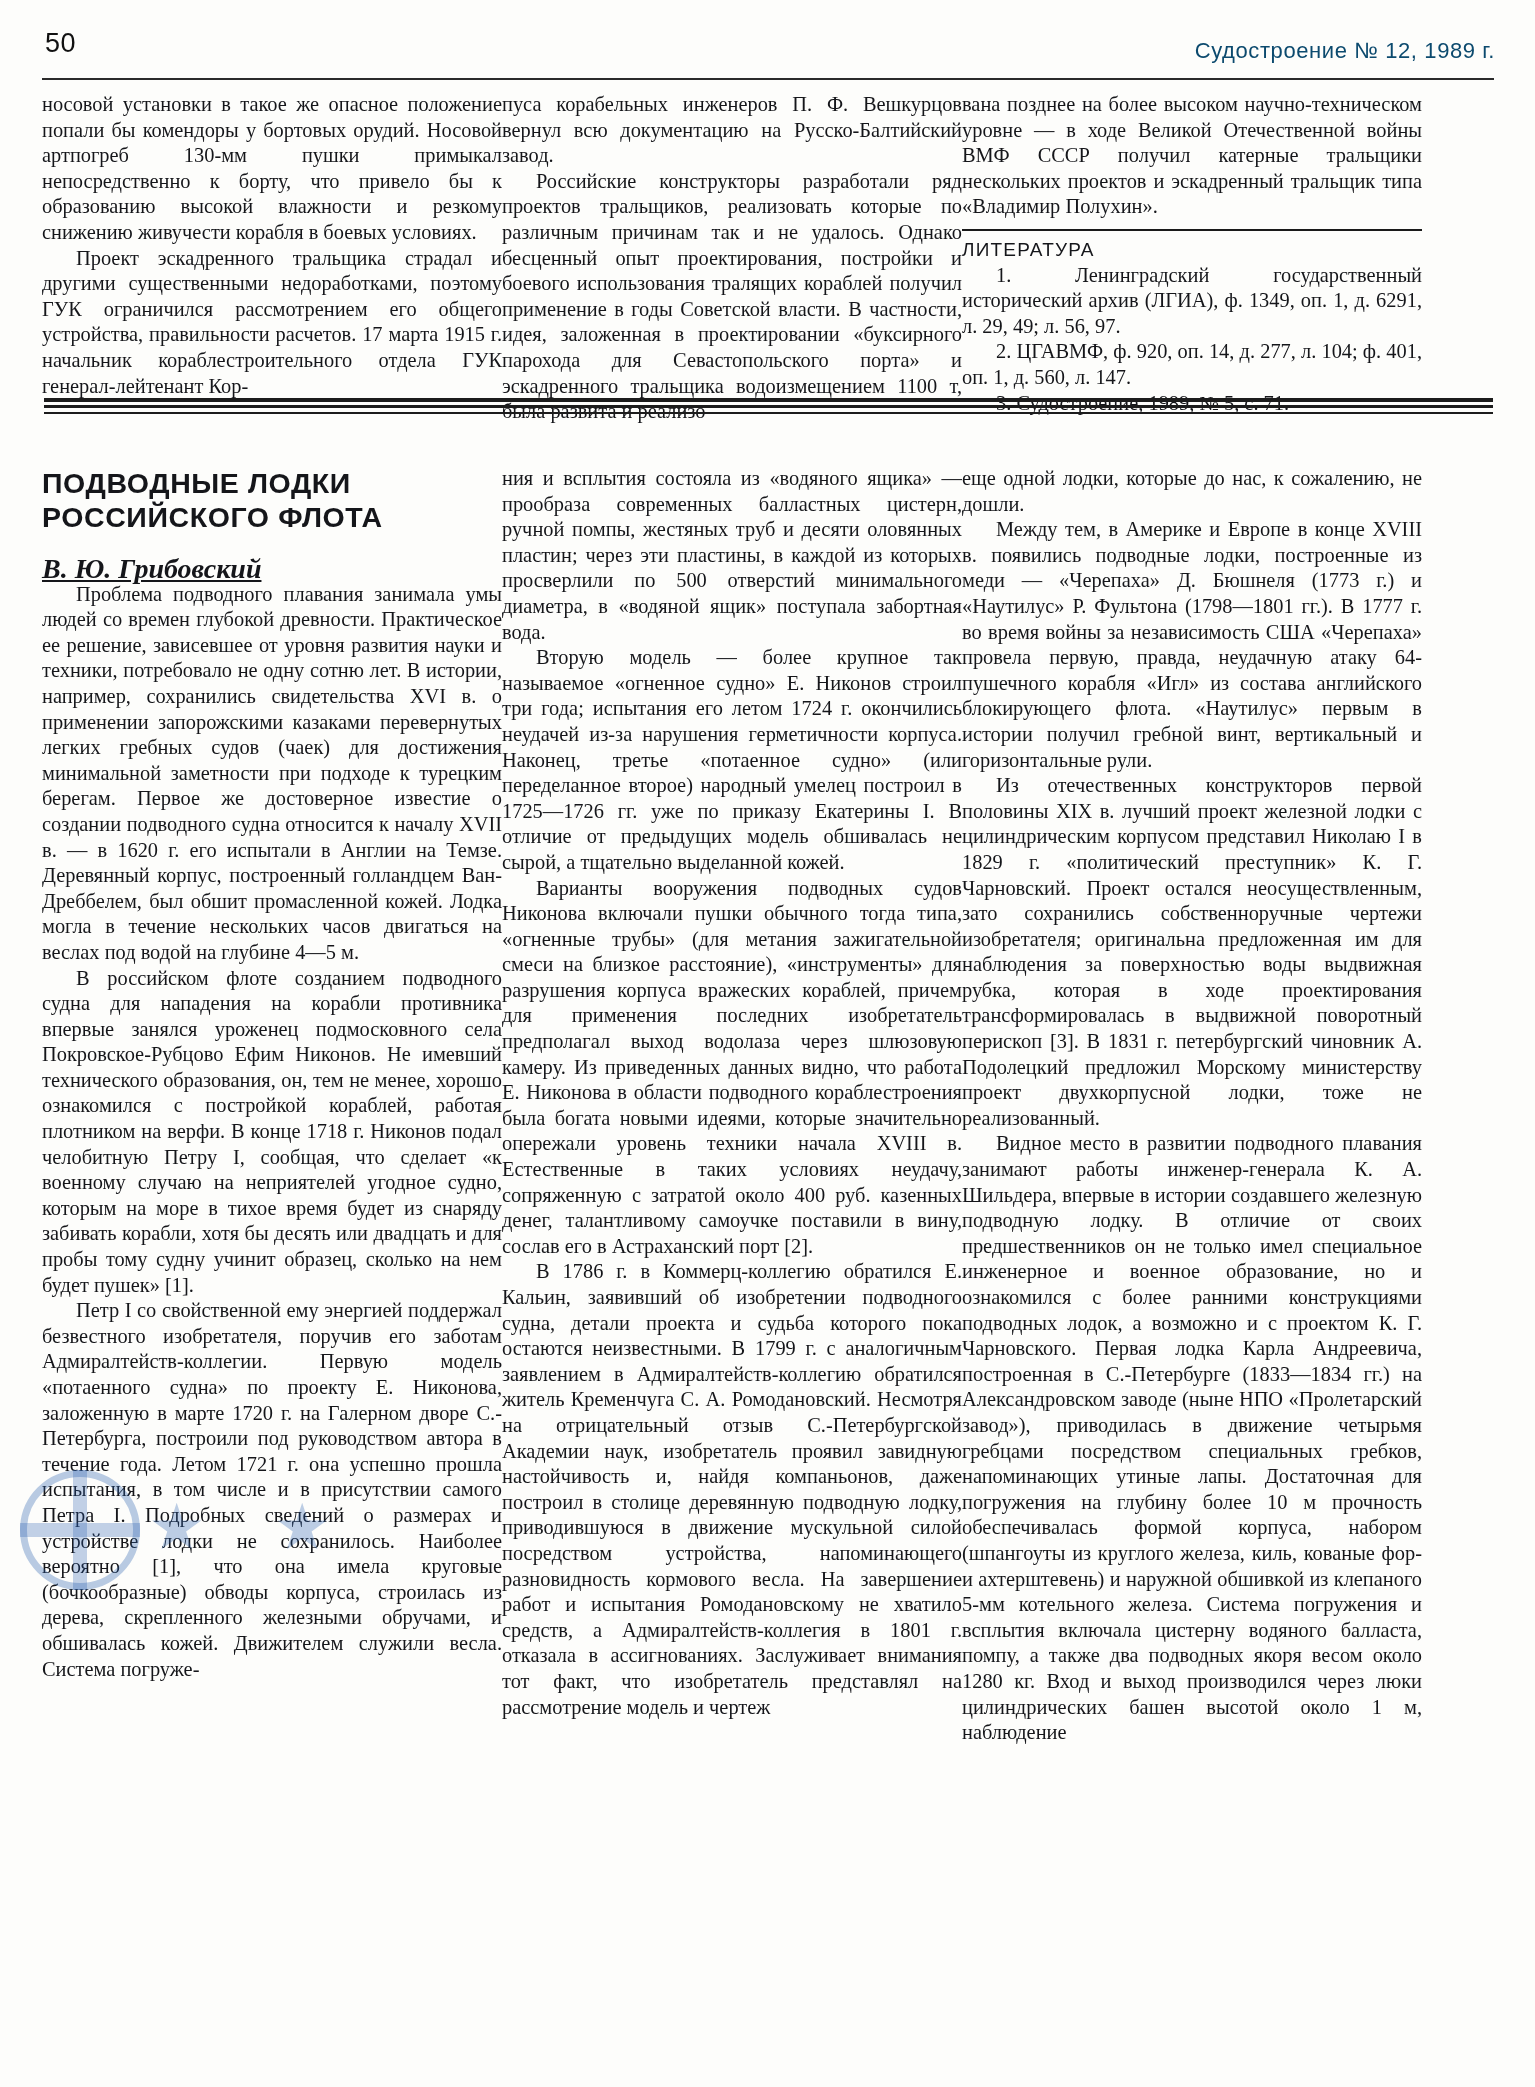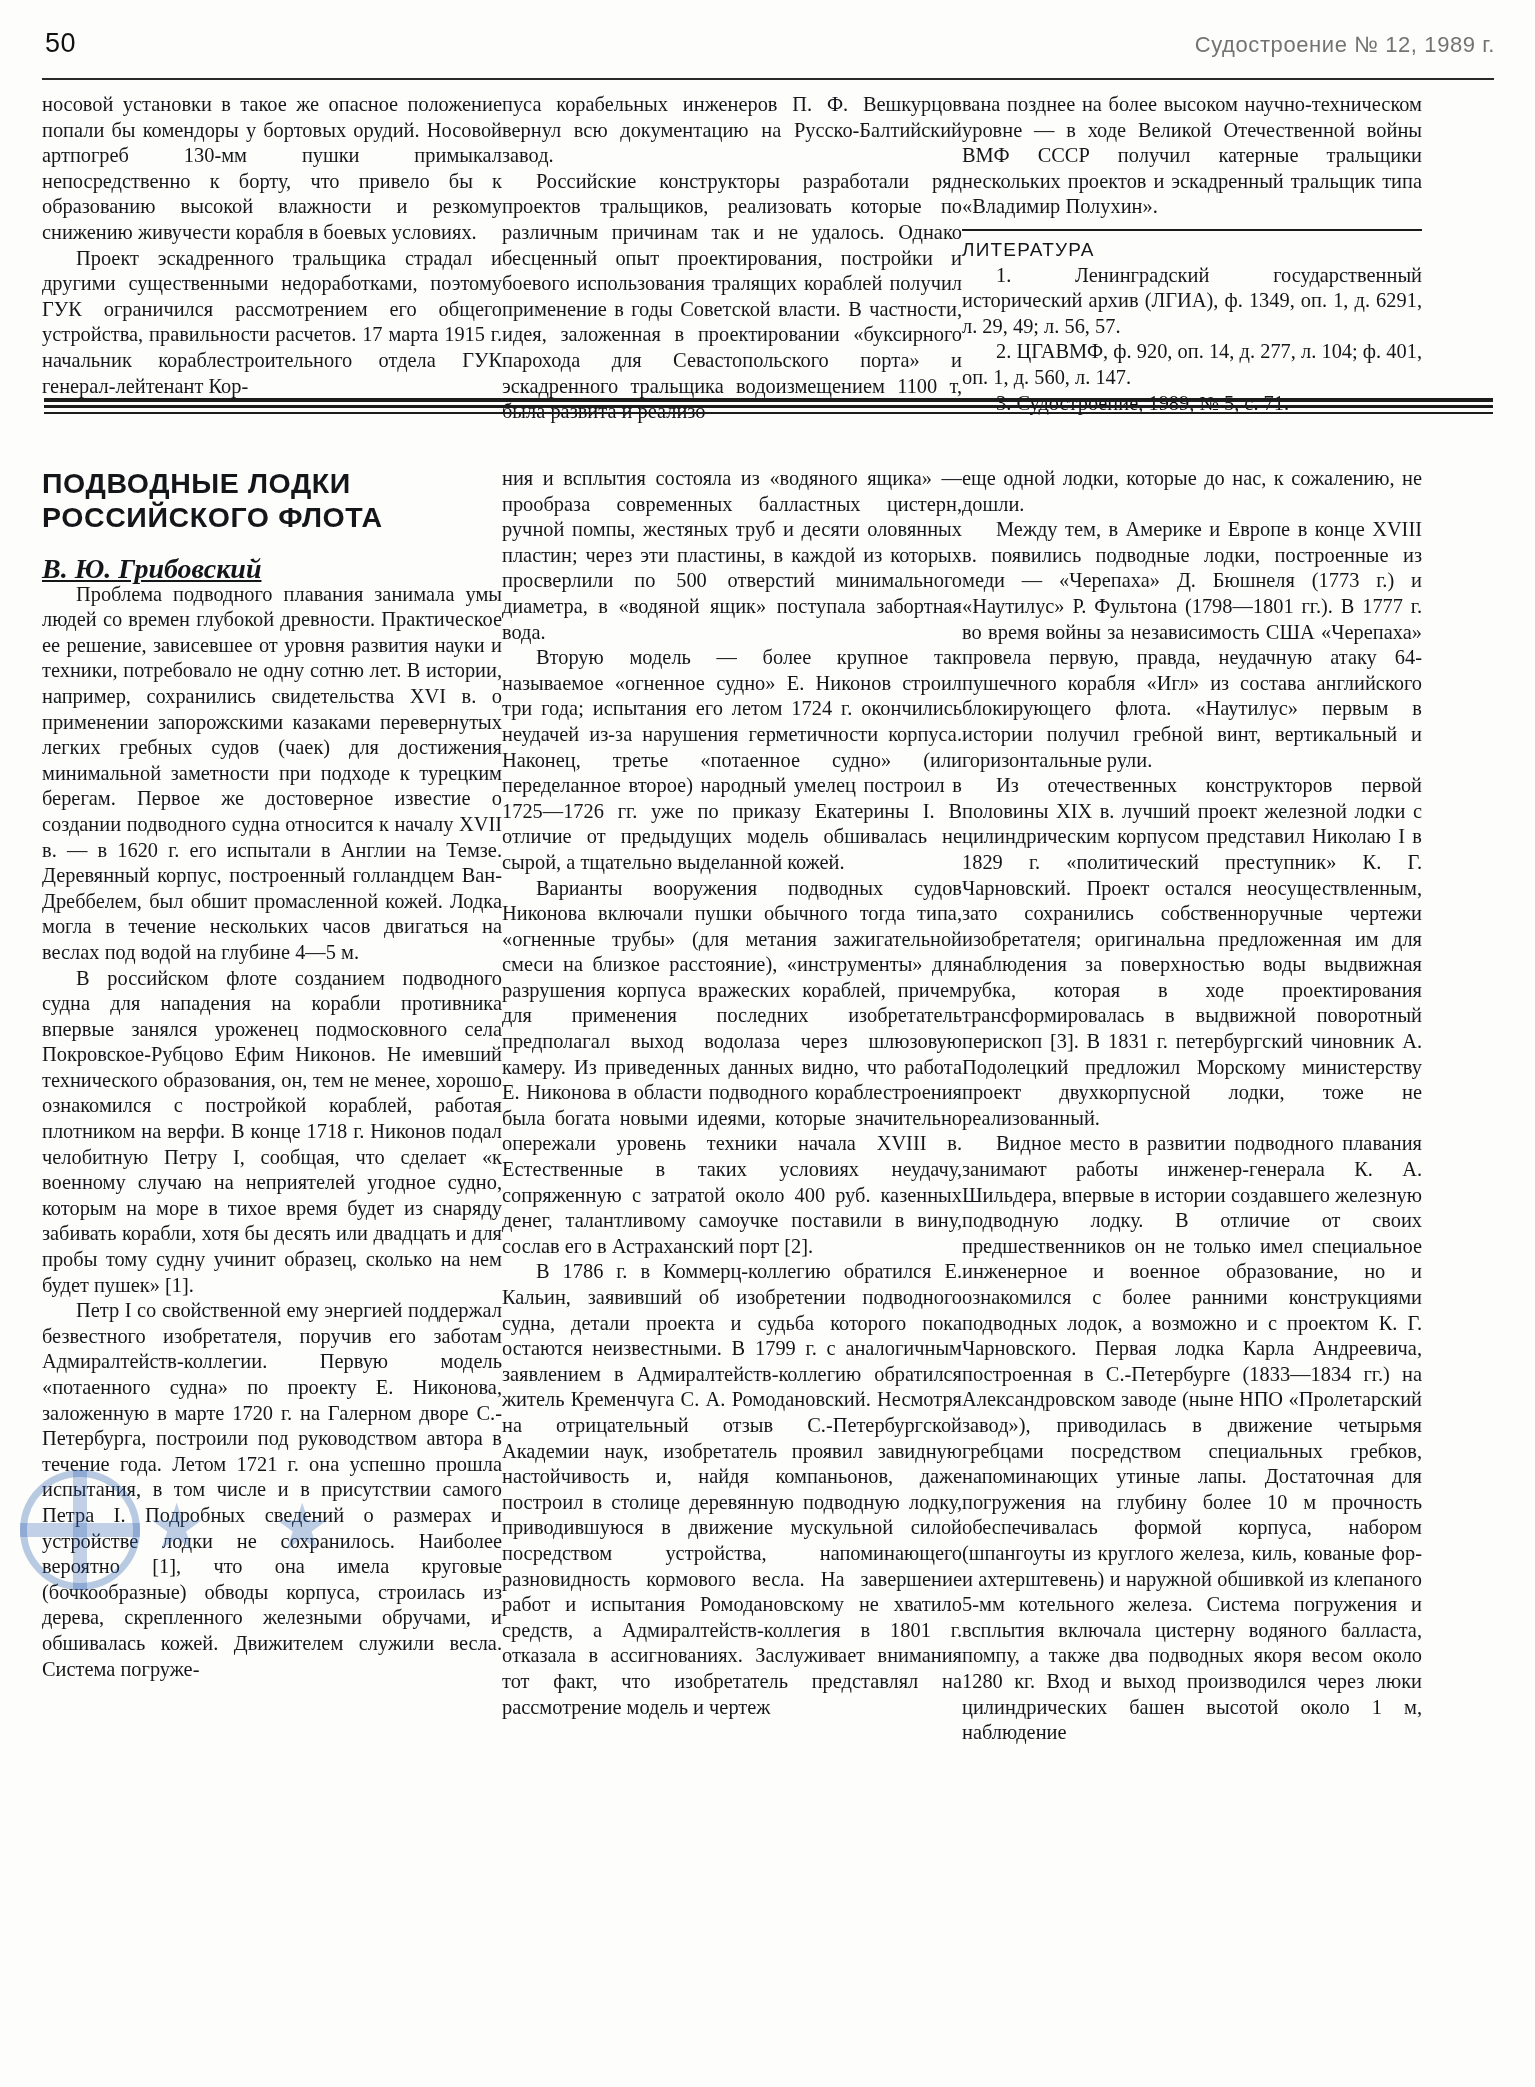--- a/index.html
+++ b/index.html
@@ -35,22 +35,23 @@
     font-family: "Liberation Sans", sans-serif;
   }
   .folio {
     font-size: 27px;
     letter-spacing: 0.5px;
     color: #111;
   }
   .journal {
     font-size: 22px;
     letter-spacing: 0.6px;
-    color: #737373;
+    color: #0c4a6e;
     padding-top: 4px;
+    margin-top: 6px;
   }
   
   .rule-top {
     position: absolute;
     left: 42px;
     top: 78px;
     width: 1452px;
     height: 2px;
     background: #2b2b2b;
   }
@@ -210,21 +211,21 @@
 
     <div class="col">
       <p class="noind"><span>пуса корабельных инженеров П. Ф. Вешкурцов вернул всю документацию на Русско-Балтийский завод.</span></p>
       <p><span>Российские конструкторы разработали ряд проектов тральщиков, реализовать которые по различным причинам так и не удалось. Однако бесценный опыт проектирования, постройки и боевого использования тралящих кораблей получил применение в годы Советской власти. В частности, идея, заложенная в проектировании «буксирного парохода для Севастопольского порта» и эскадренного тральщика водоизмещением 1100 т, была развита и реализо-</span></p>
     </div>
 
     <div class="col">
       <p class="noind"><span>вана позднее на более высоком научно-техническом уровне — в ходе Великой Отечественной войны ВМФ СССР получил катерные тральщики нескольких проектов и эскадренный тральщик типа «Владимир Полухин».</span></p>
       <div class="lit-rule"></div>
       <p class="lit-title noind">ЛИТЕРАТУРА</p>
-      <p><span>1. Ленинградский государственный исторический архив (ЛГИА), ф. 1349, оп. 1, д. 6291, л. 29, 49; л. 56, 57.</span></p>
+      <p><span>1. Ленинградский государственный исторический архив (ЛГИА), ф. 1349, оп. 1, д. 6291, л. 29, 49; л. 56, 97.</span></p>
       <p><span>2. ЦГАВМФ, ф. 920, оп. 14, д. 277, л. 104; ф. 401, оп. 1, д. 560, л. 147.</span></p>
       <p><span>3. Судостроение, 1989, № 5, с. 71.</span></p>
     </div>
 
   </div>
 
   <div class="sep">
     <div class="l1"></div>
     <div class="l2"></div>
     <div class="l3"></div>

